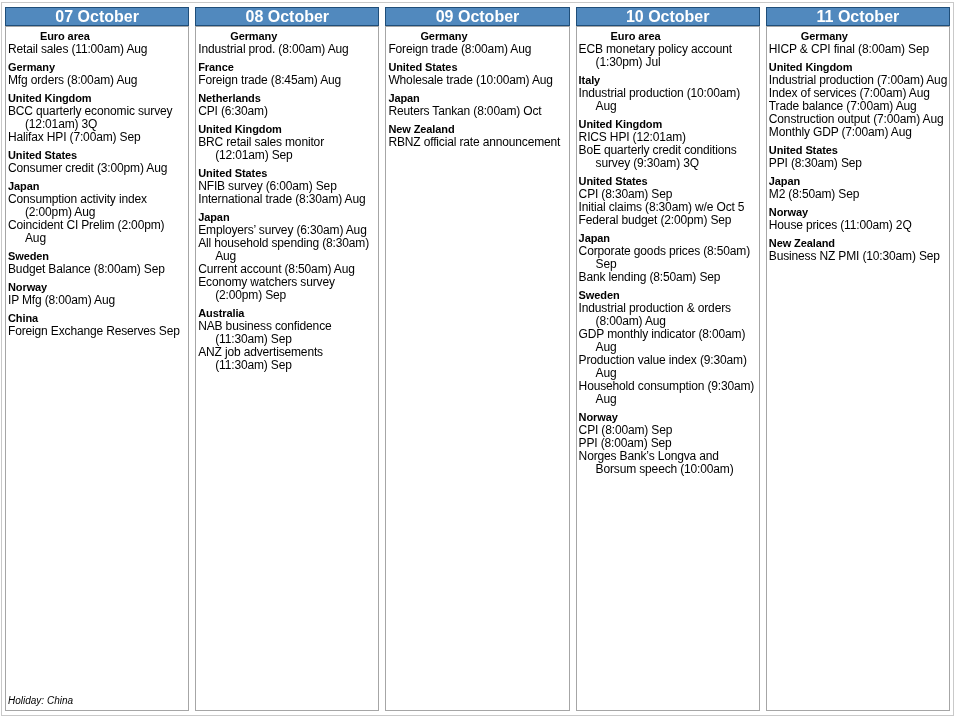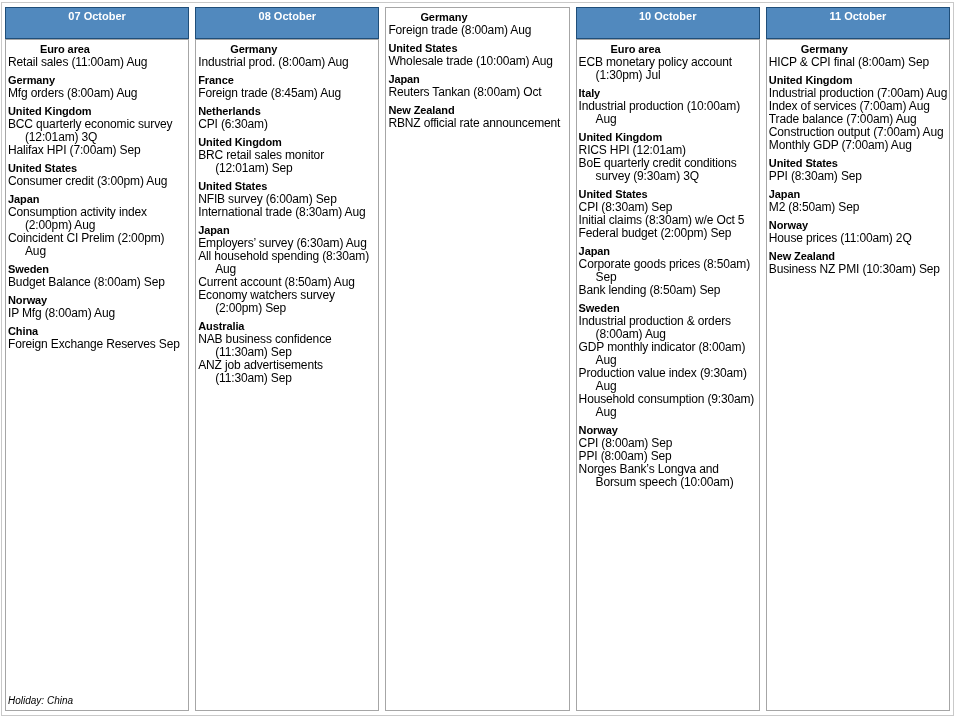--- a/index.html
+++ b/index.html
@@ -32,26 +32,26 @@
   }
   .column {
     flex: 1 1 0;
     min-width: 0;
     display: flex;
     flex-direction: column;
   }
   .column-header {
     flex: 0 0 auto;
     box-sizing: border-box;
-    height: 32px;
+    height: 19px;
     line-height: 17px;
     background: var(--header-bg, #5189be);
     border: 1px solid var(--header-border, #1f4e79);
     color: #ffffff;
-    font-size: 11px;
+    font-size: 16px;
     font-weight: bold;
     text-align: center;
     letter-spacing: 0;
   }
   .column-body {
     flex: 1 1 auto;
     box-sizing: border-box;
     border: 1px solid var(--body-border, #a6a6a6);
     background: #ffffff;
     padding: 2px 1px 2px 2px;
@@ -135,20 +135,21 @@
           <div class="event">All household spending (8:30am) Aug</div>
           <div class="event">Current account (8:50am) Aug</div>
           <div class="event">Economy watchers survey (2:00pm) Sep</div>
           <div class="country">Australia</div>
           <div class="event">NAB business confidence (11:30am) Sep</div>
           <div class="event">ANZ job advertisements (11:30am) Sep</div>
         </div>
     </div>
 
     <div class="column">
+      <div class="column-header">09 October</div>
       <div class="column-body">
           <div class="country">Germany</div>
           <div class="event">Foreign trade (8:00am) Aug</div>
           <div class="country">United States</div>
           <div class="event">Wholesale trade (10:00am) Aug</div>
           <div class="country">Japan</div>
           <div class="event">Reuters Tankan (8:00am) Oct</div>
           <div class="country">New Zealand</div>
           <div class="event">RBNZ official rate announcement</div>
         </div>

